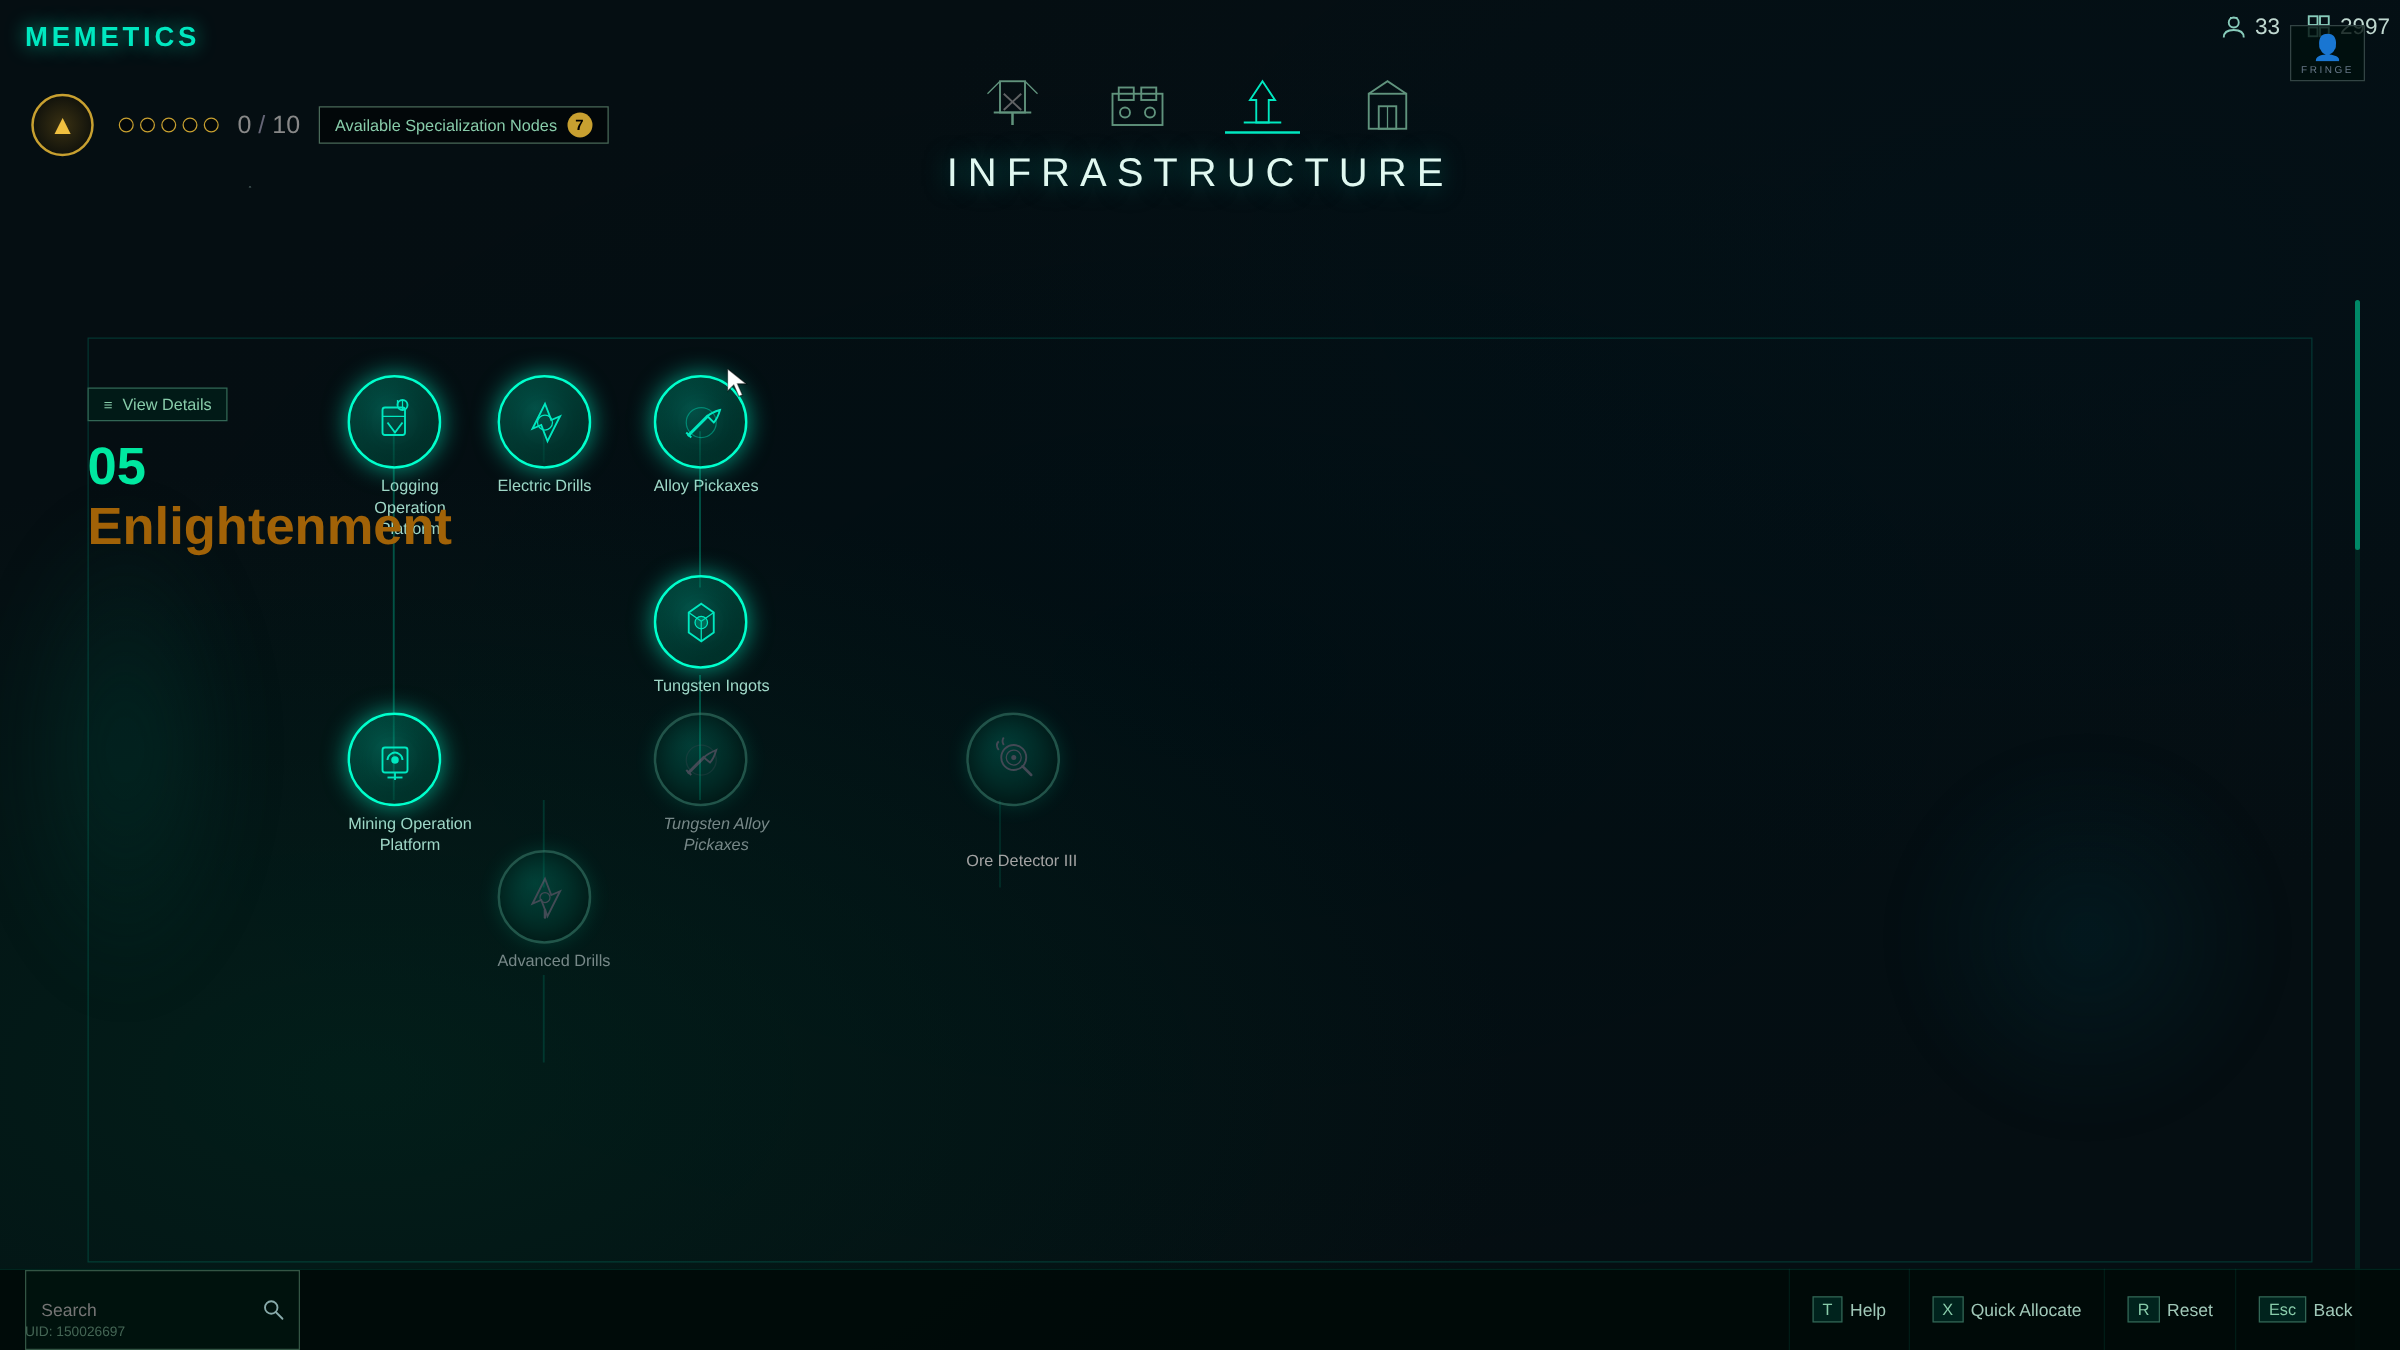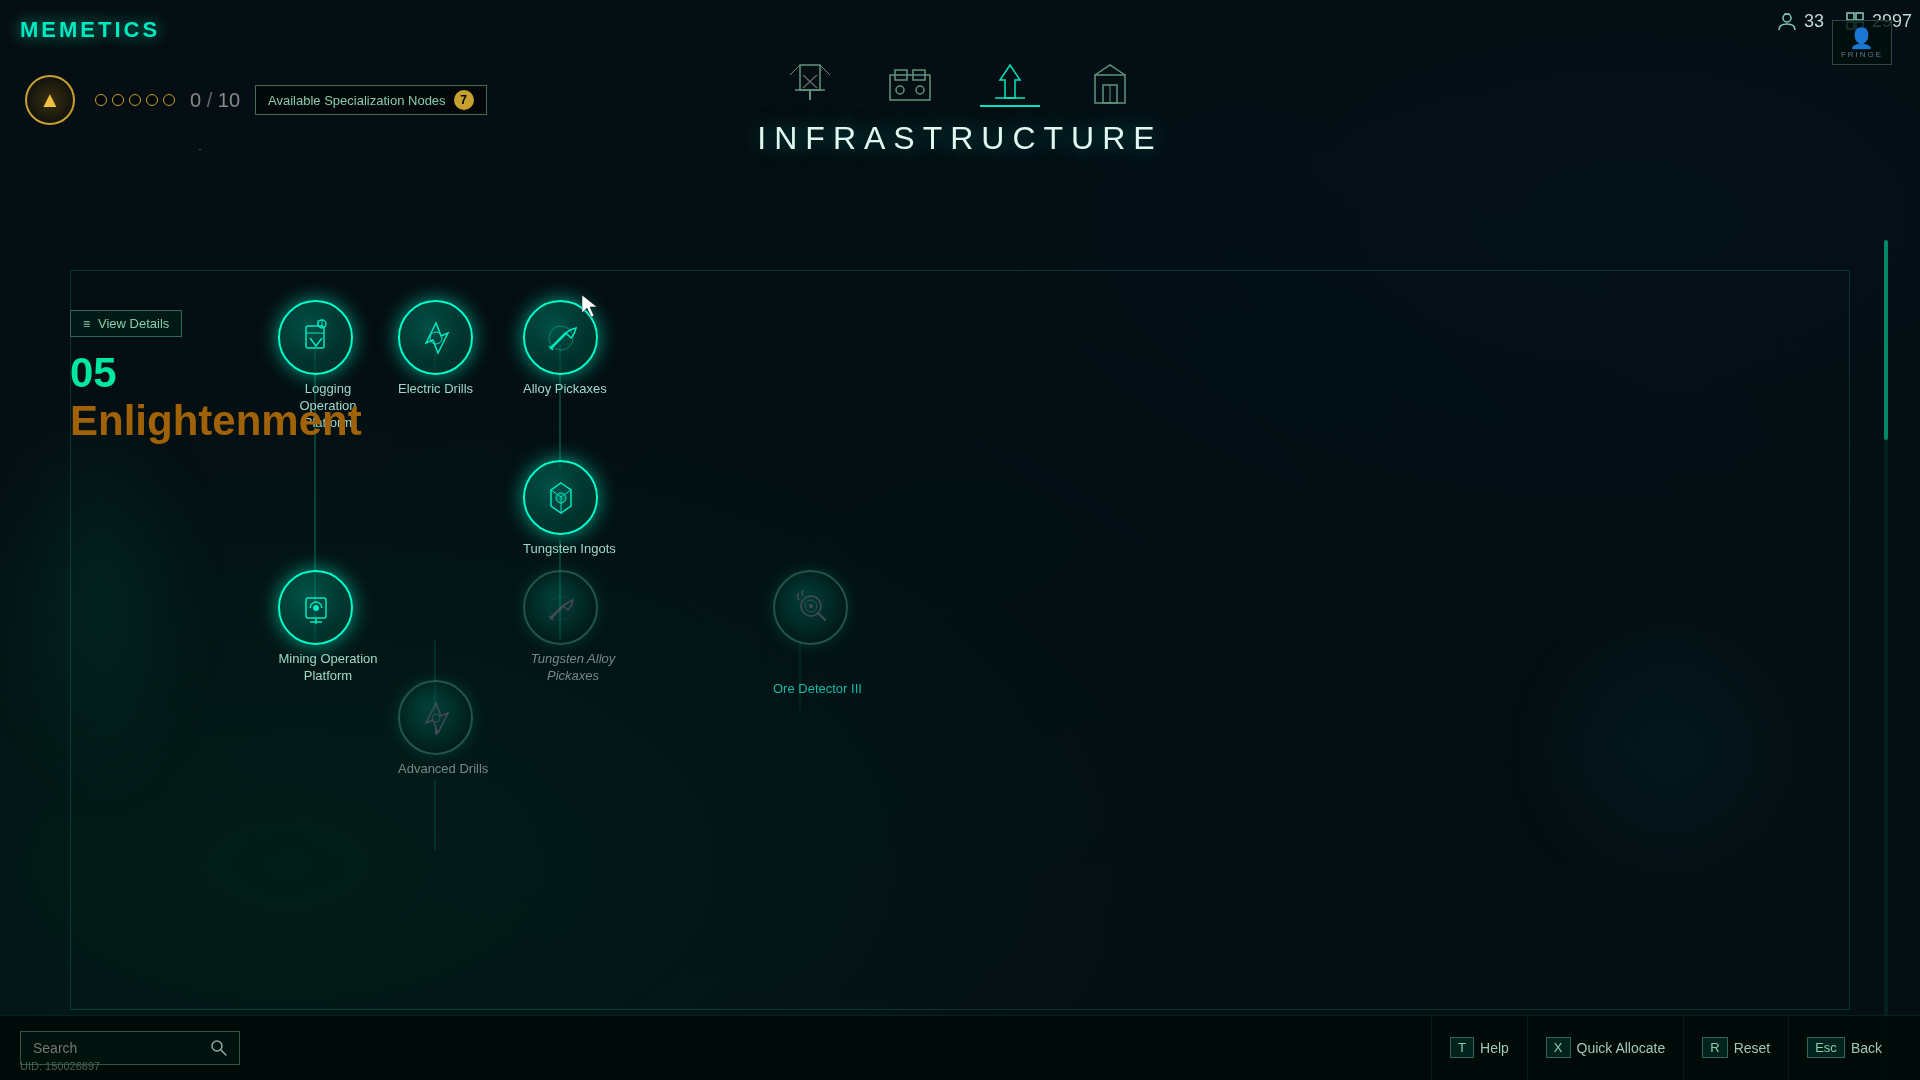--- a/index.html
+++ b/index.html
@@ -360,21 +360,20 @@
     
     .bottom-bar {
       position: absolute;
       bottom: 0;
       left: 0;
       right: 0;
       height: 65px;
       background: rgba(0,10,8,0.9);
       border-top: 1px solid rgba(0,100,80,0.3);
       display: flex;
-      align-items: center;
       padding: 0 20px;
     }
 
     .search-box {
       background: rgba(0,20,15,0.8);
       border: 1px solid #335544;
       padding: 8px 12px;
       display: flex;
       align-items: center;
       gap: 8px;
@@ -680,21 +679,21 @@
     <div class="node-circle dim">
       <svg width="40" height="40" viewBox="0 0 40 40">
         <circle cx="20" cy="18" r="10" fill="none" stroke="#667" stroke-width="1.5"></circle>
         <circle cx="20" cy="18" r="6" fill="none" stroke="#667" stroke-width="1"></circle>
         <circle cx="20" cy="18" r="2" fill="#667"></circle>
         <line x1="27" y1="25" x2="34" y2="32" stroke="#667" stroke-width="2" stroke-linecap="round"></line>
         <path d="M8 12 Q5 8 8 5" fill="none" stroke="#667" stroke-width="1.5"></path>
         <path d="M12 8 Q10 5 12 2" fill="none" stroke="#667" stroke-width="1.5"></path>
       </svg>
     </div>
-    <div class="node-label" style="color:#14b8a6;margin-top:36px;">Ore Detector III</div>
+    <div class="node-label" style="color:#a3a3a3;margin-top:36px;">Ore Detector III</div>
   </div>
 
   <div class="tech-node" style="left: 328px; top: 560px;">
     <div class="node-circle dim">
       <svg width="40" height="40" viewBox="0 0 40 40">
         <path d="M20 5 L25 18 L32 15 L22 35 L17 22 L10 25 Z" fill="none" stroke="#667" stroke-width="1.5"></path>
         <circle cx="20" cy="20" r="4" fill="none" stroke="#667" stroke-width="1"></circle>
         <path d="M20 30 L20 36" stroke="#667" stroke-width="2" stroke-linecap="round"></path>
       </svg>
     </div>

